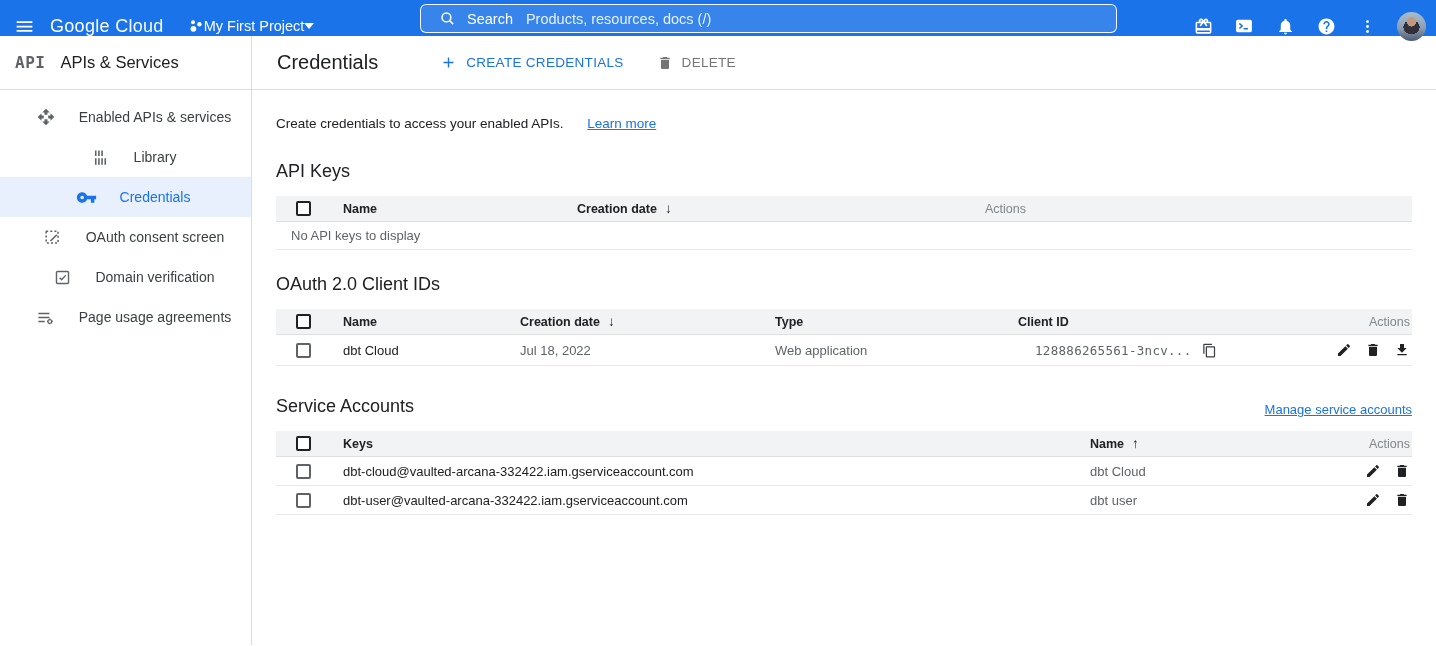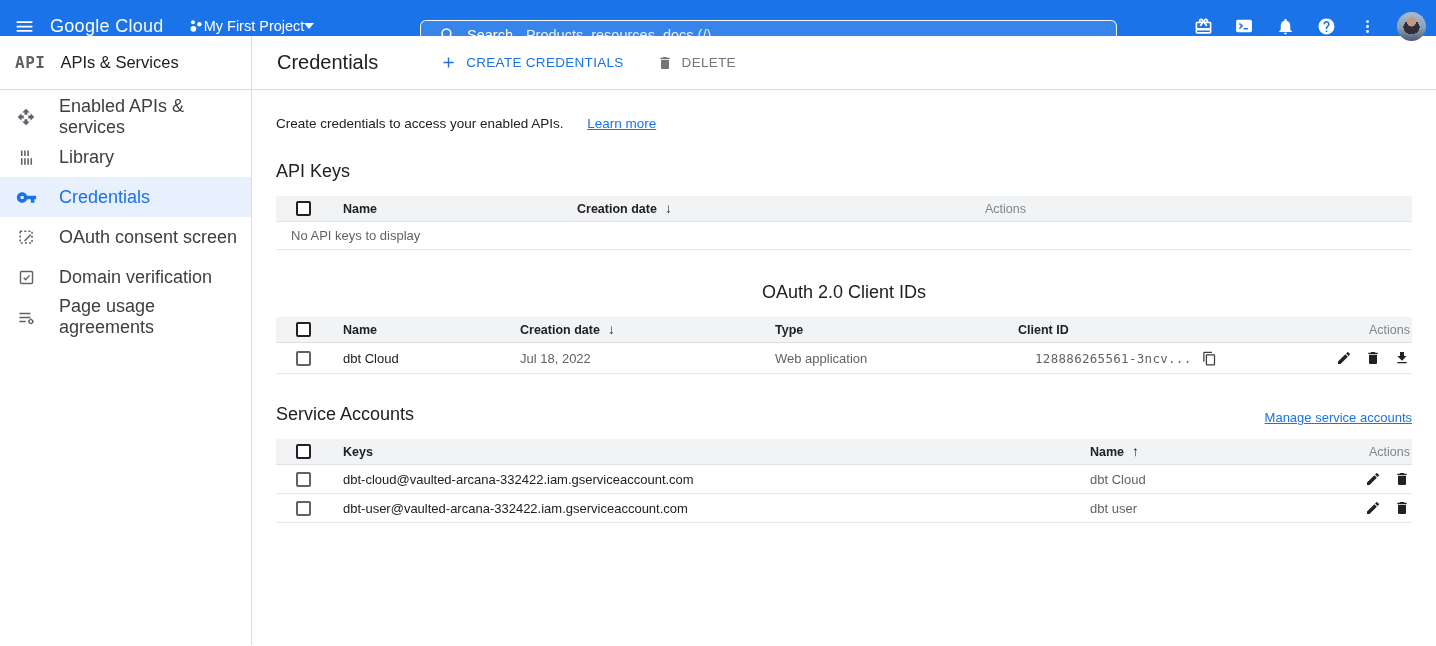--- a/index.html
+++ b/index.html
@@ -8,21 +8,21 @@
   .page { width:1436px; height:646px; background:#fff; overflow:hidden; position:relative; }
 
   
   .topbar { position:relative; height:36px; background:#1a73e8; display:flex; align-items:center; padding:16px 10px 0 6px; color:#fff; }
   .iconbtn { background:none; border:none; cursor:pointer; display:flex; align-items:center; justify-content:center; width:36px; height:36px; color:#fff; padding:0; }
   .logo { font-size:18px; letter-spacing:.3px; color:#fff; margin-left:8px; white-space:nowrap; }
   .logo .g { font-weight:500; }
   .logo .c { font-weight:400; opacity:.96; }
   .project { display:flex; align-items:center; margin-left:24px; cursor:pointer; background:none; border:none; color:#fff; font-size:14.5px; font-family:inherit; }
   .caret-down { width:0; height:0; border-left:5px solid transparent; border-right:5px solid transparent; border-top:6px solid #fff; }
-  .searchbar { position:absolute; left:420px; top:20px; width:697px; height:29px; border:1px solid rgba(255,255,255,.95); border-radius:6px; background:rgba(255,255,255,.13); display:flex; align-items:center; padding-left:18px; }
+  .searchbar { position:absolute; left:420px; top:4px; width:697px; height:29px; border:1px solid rgba(255,255,255,.95); border-radius:6px; background:rgba(255,255,255,.13); display:flex; align-items:center; padding-left:18px; }
   .search-label { color:#fff; font-size:14.5px; font-weight:500; margin-left:11px; }
   .search-input { flex:1; background:transparent; border:none; outline:none; color:#fff; font-size:14.5px; font-family:inherit; margin-left:13px; }
   .search-input::placeholder { color:rgba(255,255,255,.88); opacity:1; }
   .topbar-right { margin-left:auto; display:flex; align-items:center; gap:5px; }
   .avatar { width:29px; height:29px; border-radius:50%; margin-left:7px; cursor:pointer; border:none; padding:0;
     background:
       radial-gradient(circle at 50% 34%, #c09a80 0 19%, rgba(0,0,0,0) 20%),
       radial-gradient(ellipse 46% 40% at 50% 52%, #332f38 0 60%, rgba(0,0,0,0) 61%),
       linear-gradient(180deg,#a9bccd 0%,#8aa0b5 55%,#4d5a70 100%); }
 
@@ -33,33 +33,33 @@
   .sidebar-title { margin-left:15px; font-size:16.5px; color:#202124; }
   .subheader-main { flex:1; display:flex; align-items:center; padding-left:25px; }
   .page-title { font-size:20px; font-weight:400; color:#202124; }
   .textbtn { display:flex; align-items:center; gap:9px; background:none; border:none; cursor:pointer; font-family:inherit; font-size:13.5px; font-weight:500; letter-spacing:.3px; }
   .create-btn { margin-left:62px; color:#1a73e8; }
   .delete-btn { margin-left:33px; color:#757575; }
 
   
   .content-row { display:flex; height:555px; }
   .sidebar { flex:0 0 252px; border-right:1px solid #dadce0; padding-top:7px; }
-  .side-item { height:40px; display:flex; align-items:center; padding-left:15px; cursor:pointer; color:#3c4043; font-size:18px; }
+  .side-item { height:40px; display:flex; align-items:center; padding-left:15px; cursor:pointer; color:#3c4043; font-size:14px;justify-content:center; }
   .side-item .nav-ic { width:22px; height:22px; display:flex; align-items:center; justify-content:center; color:#5f6368; flex:0 0 22px; }
   .side-item .lbl { margin-left:22px; }
   .side-item.active { background:#e8f0fe; color:#1a73e8; }
   .side-item.active .nav-ic { color:#1a73e8; }
 
   .main { flex:1; padding:0 24px; }
   .intro { margin-top:26px; font-size:13.5px; color:#202124; }
   .intro a { color:#1a73e8; text-decoration:underline; cursor:pointer;margin-left:20px; }
 
   .section-h { font-size:18px; font-weight:400; color:#202124; }
   .h-api { margin-top:30px; }
-  .h-oauth { margin-top:32px;text-align:center; }
+  .h-oauth { margin-top:24px; }
   .sa-head { margin-top:30px; display:flex; align-items:flex-end; justify-content:space-between; }
   .manage-link { font-size:13px; color:#1a73e8; text-decoration:underline; cursor:pointer; }
 
   .tbl { margin-top:14px; width:100%; }
   .thead { display:flex; align-items:center; height:26px; background:#f1f3f4; border-bottom:1px solid #e0e0e0; font-size:12.5px; font-weight:700; color:#202124; }
   .trow { display:flex; align-items:center; border-bottom:1px solid #e6e8ea; font-size:13px; color:#202124; }
   .r28 { height:28px; } .r31 { height:31px; } .r29 { height:29px; }
   .cell-check { flex:0 0 67px; padding-left:20px; display:flex; align-items:center; }
   .checkbox { width:15px; height:15px; border:2px solid #5f6368; border-radius:2px; background:#fff; cursor:pointer; }
   .thead .checkbox { border-color:#202124; }

